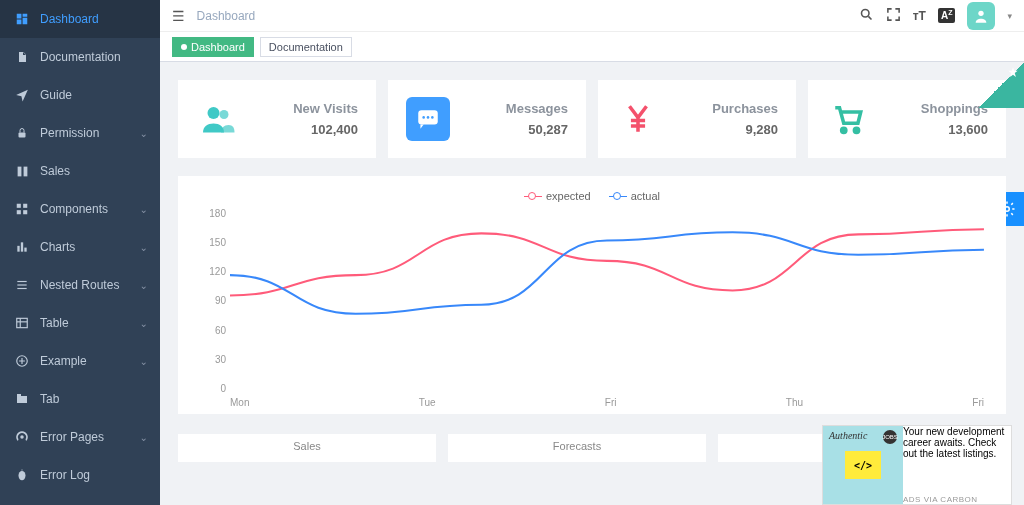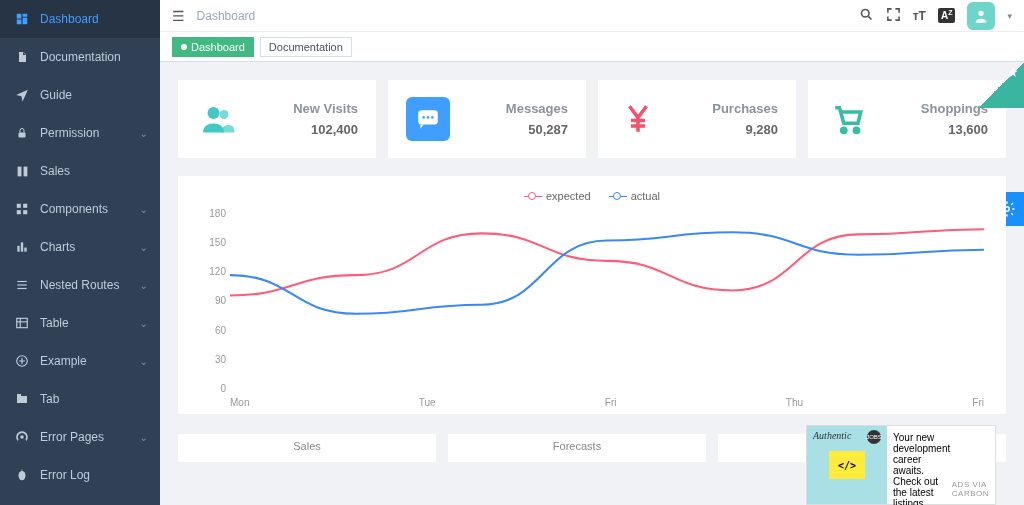--- a/index.html
+++ b/index.html
@@ -35,24 +35,24 @@
 .legend .sw { width: 18px; height: 0; border-top: 1.5px solid; position: relative; }
 .legend .sw::after { content: ""; width: 6px; height: 6px; border: 1.5px solid; border-radius: 50%; background: #fff; position: absolute; left: 4px; top: -5px; }
 .chart-area { position: relative; height: 200px; }
 .ylabels { position: absolute; left: 0; top: 0; bottom: 14px; width: 26px; display: flex; flex-direction: column; justify-content: space-between; }
 .ylabels span { font-size: 10px; color: #999; text-align: right; }
 .xlabels { position: absolute; left: 30px; right: 0; bottom: 0; display: flex; justify-content: space-between; }
 .xlabels span { font-size: 10px; color: #999; }
 .plot { position: absolute; left: 30px; right: 0; top: 6px; bottom: 14px; }
 .corner { position: absolute; top: 0; right: 0; width: 46px; height: 46px; background: linear-gradient(135deg, transparent 50%, #3ab6a0 50%); display: flex; align-items: flex-start; justify-content: flex-end; padding: 4px; color: #fff; }
 .gear-float { position: absolute; right: 0; top: 130px; width: 34px; height: 34px; background: #1890ff; color: #fff; display: flex; align-items: center; justify-content: center; border-radius: 4px 0 0 4px; cursor: pointer; font-size: 16px; }
-.ad { position: absolute; right: 28px; bottom: 0; width: 190px; height: 80px; background: #fff; border: 1px solid #ddd; display: flex; font-size: 10px; }
+.ad { position: absolute; right: 12px; bottom: 0; width: 190px; height: 80px; background: #fff; border: 1px solid #ddd; display: flex; font-size: 10px; }
 .ad .img { width: 80px; background: #a8e0e6; display: flex; align-items: center; justify-content: center; position: relative; }
 .ad .img .code { width: 36px; height: 28px; background: #ffeb3b; display: flex; align-items: center; justify-content: center; font-weight: bold; font-family: monospace; }
-.ad .txt { padding: 6px; flex: 1; display: flex; }
+.ad .txt { flex: 1; display: flex; flex-direction: column; }
 .ad .via { color: #999; font-size: 8px; margin-top: auto; letter-spacing: 0.5px; }
 .bottom-row { display: flex; gap: 12px; margin-top: 20px; }
 .mini { background: #fff; flex: 1; height: 28px; display: flex; align-items: flex-start; justify-content: center; font-size: 11px; color: #888; padding-top: 6px; overflow: hidden; }
 .mini.last { justify-content: flex-end; padding-right: 30px; color: #3888fa; }
 </style>
 <style>.legend .sw::after{border-color:inherit}</style><style>.legend .item:nth-child(1) .sw::after{border-color:#ff5b7a}.legend .item:nth-child(2) .sw::after{border-color:#3888fa}</style></head>
 <body>
 
 <div class="sidebar" id="sidebar">
     <div class="sidebar-item active">

